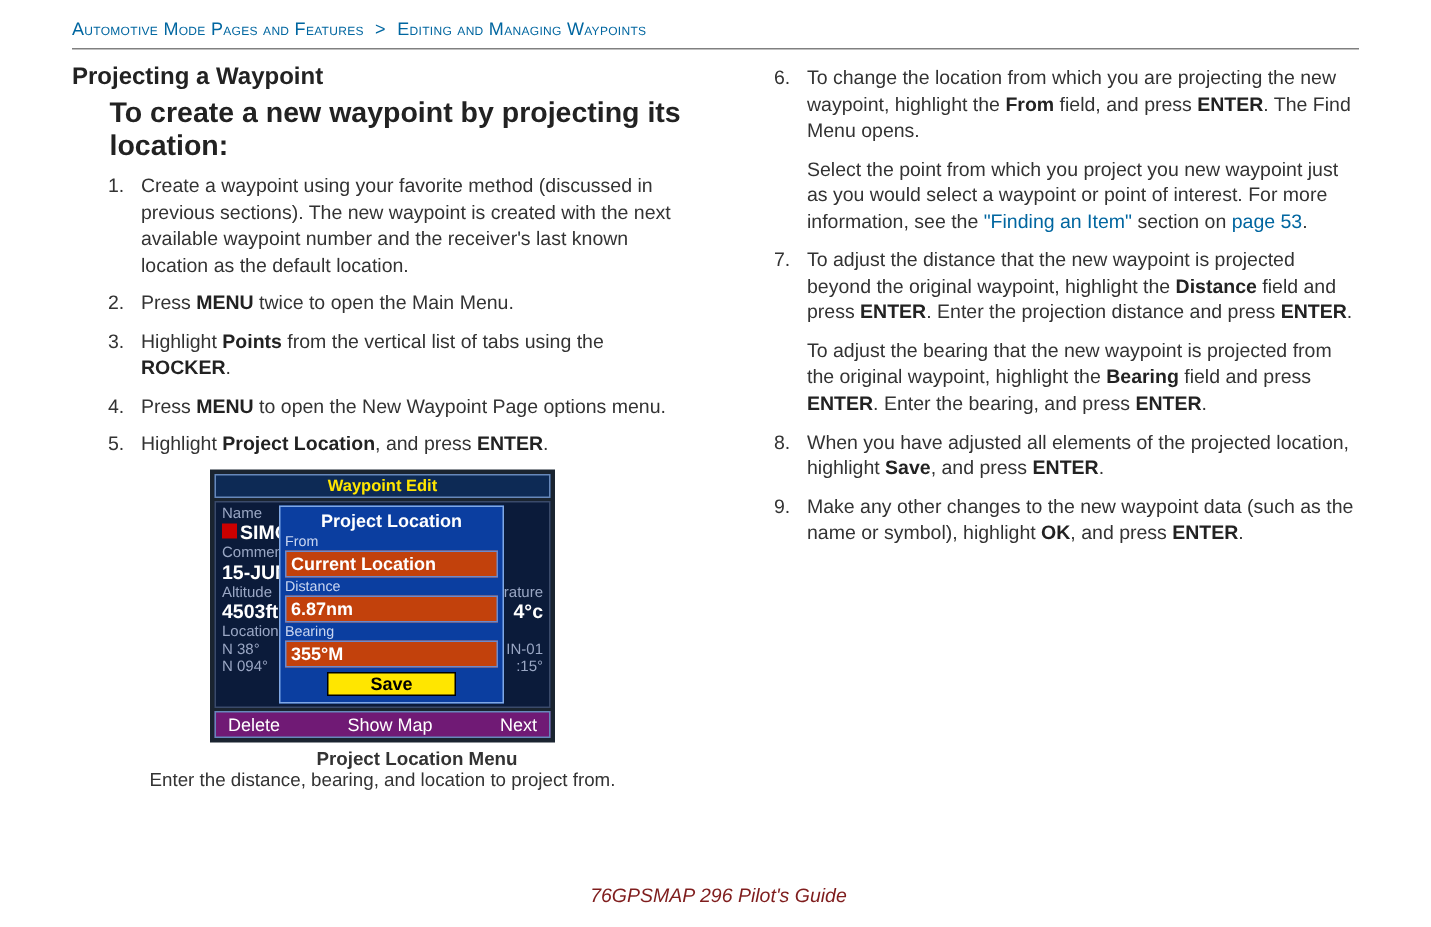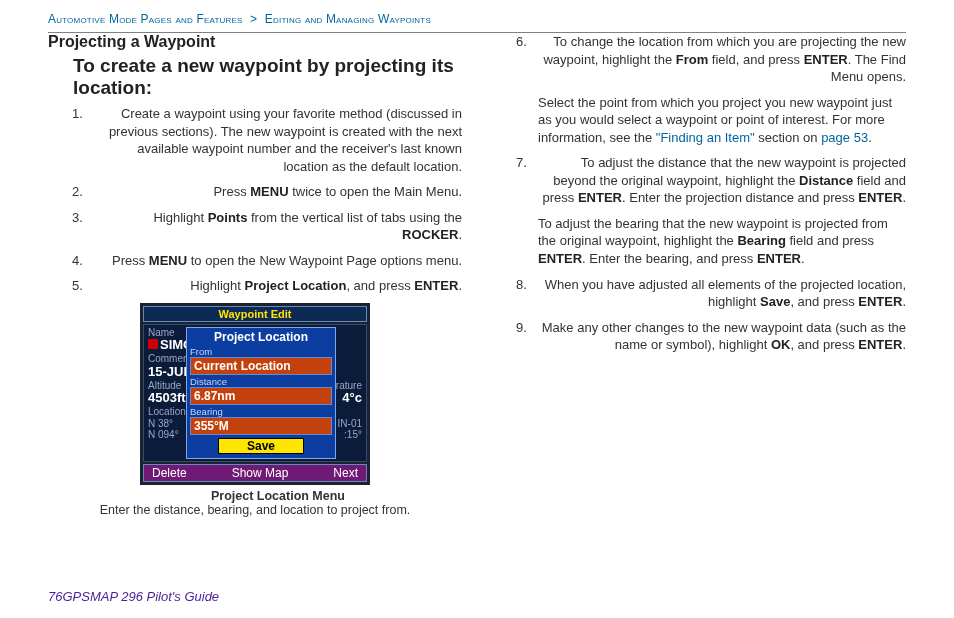--- a/index.html
+++ b/index.html
@@ -11,20 +11,21 @@
       color: #333;
       padding: 12px 48px 14px 48px;
       position: relative;
       background: #fff;
     }
     .breadcrumb {
       font-size: 12px;
       color: #0066a0;
       border-bottom: 1px solid #808080;
       padding-bottom: 6px;
+      margin-bottom: 10px;
       font-variant: small-caps;
       letter-spacing: 0.2px;
     }
     .breadcrumb .sep { color: #0066a0; margin: 0 4px; }
     .columns {
       display: flex;
       gap: 30px;
     }
     .col {
       flex: 1;
@@ -55,21 +56,21 @@
     ol > li {
       display: flex;
       margin-bottom: 8px;
       line-height: 1.35;
       font-size: 13px;
     }
     ol > li .num {
       min-width: 22px;
       flex-shrink: 0;
     }
-    ol > li .txt { flex: 1; text-align: right; }
+    ol > li .txt { flex: 1; }
     .sub {
       margin-left: 46px;
       margin-bottom: 8px;
       line-height: 1.35;
       font-size: 13px;
     }
     b { font-weight: bold; color: #222; }
     .link { color: #0066a0; }
     .figure {
       display: flex;
@@ -164,23 +165,23 @@
     .caption {
       font-size: 12.5px;
       text-align: center;
     }
     .footer {
       position: absolute;
       left: 48px;
       right: 44px;
       bottom: 14px;
       display: flex;
-      justify-content: flex-start;
+      justify-content: center;
       font-style: italic;
-      color: #4c1d95;
+      color: #7f1d1d;
       font-size: 13px;
     }
     .flag { display:inline-block; width:10px; height:10px; background:#c00; margin-right:2px;}
   </style>
 </head>
 <body>
 
 <div class="breadcrumb">
   <span>Automotive Mode Pages and Features</span>
   <span class="sep">&gt;</span>

